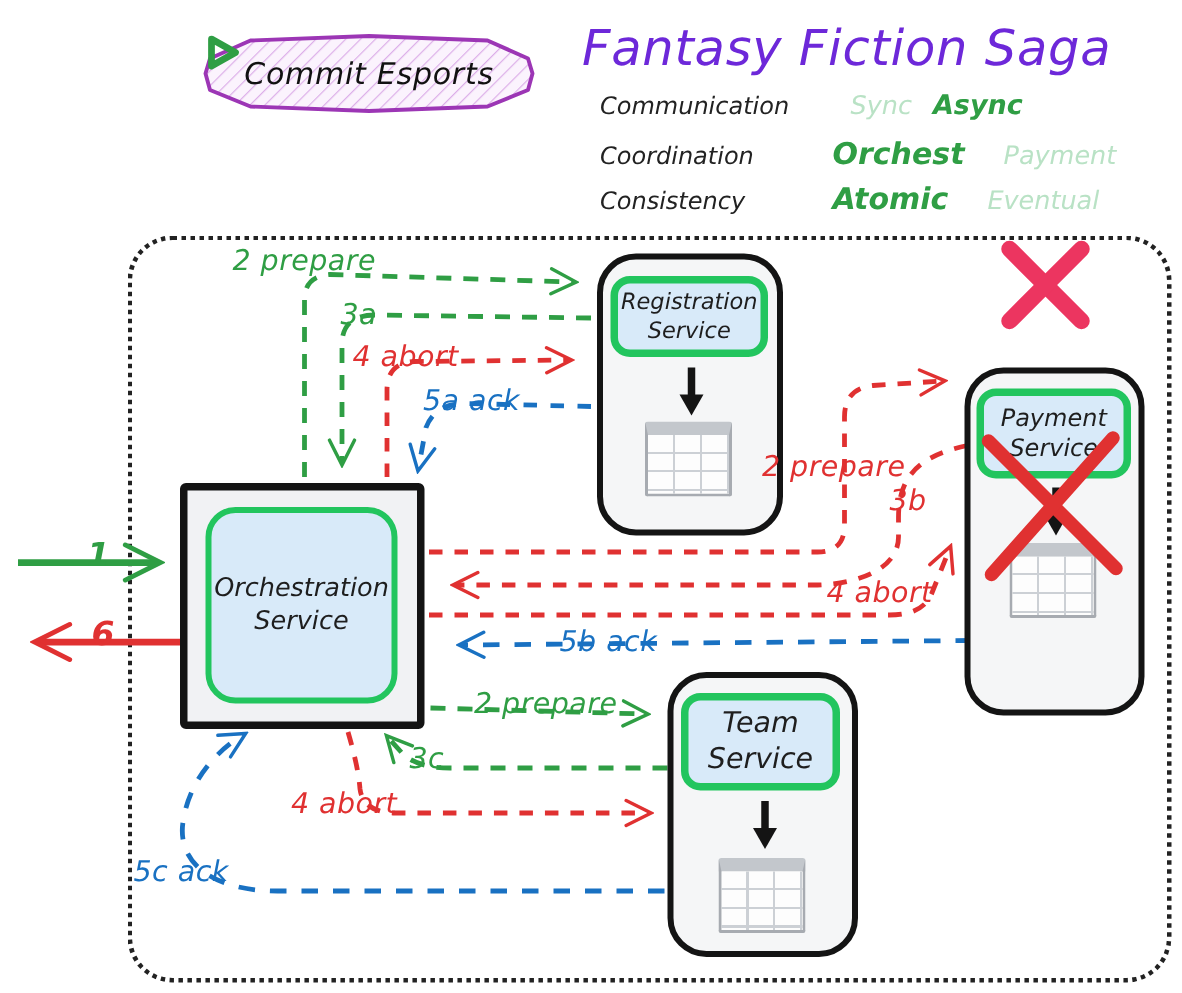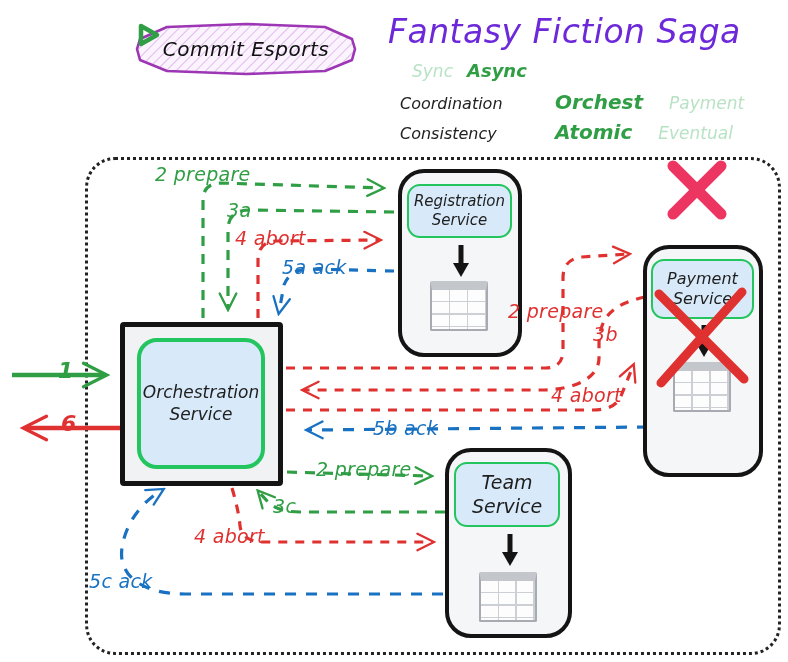--- a/index.html
+++ b/index.html
@@ -23,21 +23,21 @@
 
   
   .boundary{left:85px; top:157px; width:690px; height:492px; border:3px dotted #222;
     border-radius:30px; z-index:1; background:transparent;}
 
   
   #arrows{left:0; top:0; z-index:2; pointer-events:none;}
 
   
   .service{background:#f5f6f7; border:4px solid #141414; border-radius:26px; z-index:3; box-sizing:border-box;}
-  .service .label-box{position:absolute; background:#d8eaf9; border:2px solid #22c55e; border-radius:13px;
+  .service .label-box{position:absolute; background:#d8eaf9; border:5px solid #22c55e; border-radius:13px;
     display:flex; align-items:center; justify-content:center; text-align:center;
     white-space:pre-line; line-height:1.25; box-sizing:border-box; font-style:italic;}
   .down-arrow{position:absolute; pointer-events:none;}
   .db{position:absolute; width:58px; height:50px; background:#fdfdfd; border:2px solid #a7abb1;
     border-top:9px solid #c3c7cc; box-sizing:border-box; border-radius:2px;
     background-image:
       repeating-linear-gradient(to right, transparent 0 16.5px, #ccd0d5 16.5px 18px),
       repeating-linear-gradient(to bottom, transparent 0 11px, #ccd0d5 11px 12.5px);}
   #orchestration-service{left:120px; top:322px; width:163px; height:164px; border-width:5px; border-radius:4px; background:#f1f2f4;}
   #orchestration-service .label-box{left:12px; top:11px; width:128px; height:131px; border-width:4px; border-radius:20px; font-size:17px;}
@@ -80,20 +80,21 @@
       <path d="M6,4 L22,13 L6,22 Z" fill="none" stroke="#2f9e44" stroke-width="4.5" stroke-linejoin="round"></path>
     </svg>
     <span class="badge-label">Commit Esports</span>
   </div>
 </div>
 
 <div class="abs page-title">Fantasy Fiction Saga</div>
 
 <div class="abs legend">
   <div class="legend-row">
+    <span class="legend-label">Communication</span>
     <span class="opt opt-dim">Sync</span>
     <span class="opt opt-active">Async</span>
   </div>
   <div class="legend-row big">
     <span class="legend-label">Coordination</span>
     <span class="opt opt-active">Orchest</span>
     <span class="opt opt-dim">Payment</span>
   </div>
   <div class="legend-row big">
     <span class="legend-label">Consistency</span>

